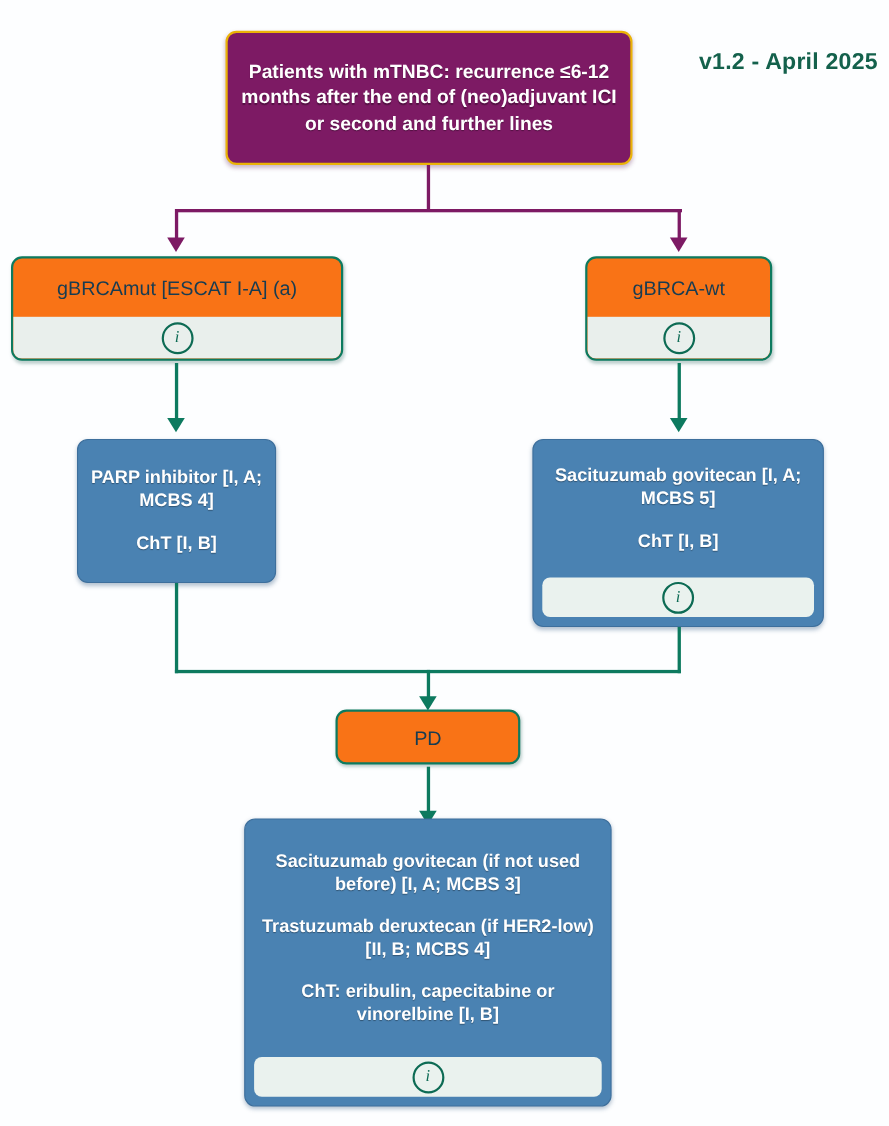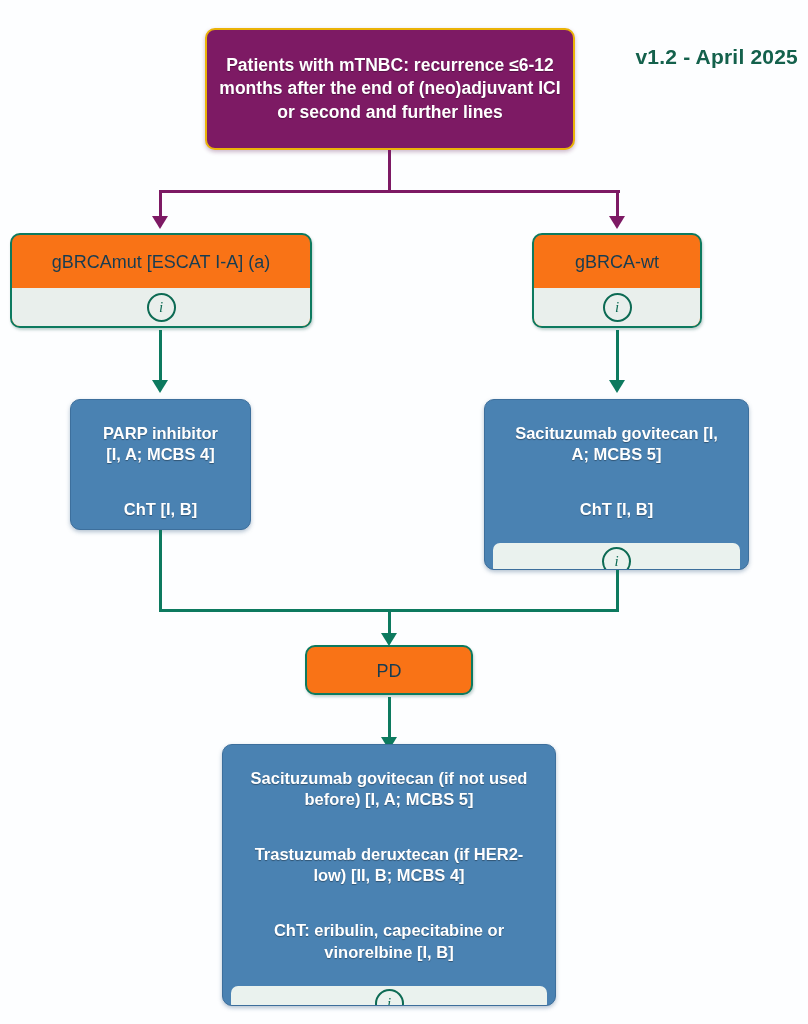--- a/index.html
+++ b/index.html
@@ -98,21 +98,21 @@
     flex-direction: column;
     align-items: center;
     justify-content: center;
     text-align: center;
     font-weight: bold;
     font-size: 16.5px;
     line-height: 1.28;
     padding: 6px 10px;
     text-shadow: 0 1px 1px rgba(0,0,0,.35);
   }
-  .node-blue .nb-para { margin: 17px; text-align: center; }
+  .node-blue .nb-para { margin: 0; text-align: center; }
   .node-blue .nb-para + .nb-para { margin-top: 17px; }
   .node-blue .nb-infowrap {
     flex: 0 0 auto;
     padding: 0 8px 8px 8px;
   }
   .node-blue .nb-infobar {
     height: 36px;
     background: #eaf2ee;
     border-radius: 7px;
     display: flex;
@@ -225,21 +225,21 @@
 
   <div class="node node-green plain" style="left:305px; top:645px; width:168px; height:50px;">
     <div class="ng-body">PD</div>
   </div>
 
   <div class="conn v-green" style="left:388px; top:697px; height:42px;"></div>
   <div class="arrow-green" style="left:381px; top:737px;"></div>
 
   <div class="node node-blue" style="left:222px; top:744px; width:334px; height:262px;">
     <div class="nb-body">
-      <p class="nb-para">Sacituzumab govitecan (if not used before) [I, A; MCBS 5]</p>
+      <p class="nb-para">Sacituzumab govitecan (if not used before) [I, A; MCBS 3]</p>
       <p class="nb-para">Trastuzumab deruxtecan (if HER2-low) [II, B; MCBS 4]</p>
       <p class="nb-para">ChT: eribulin, capecitabine or vinorelbine [I, B]</p>
     </div>
     <div class="nb-infowrap">
       <div class="nb-infobar">
         <span class="info-icon">i</span>
       </div>
     </div>
   </div>
 

